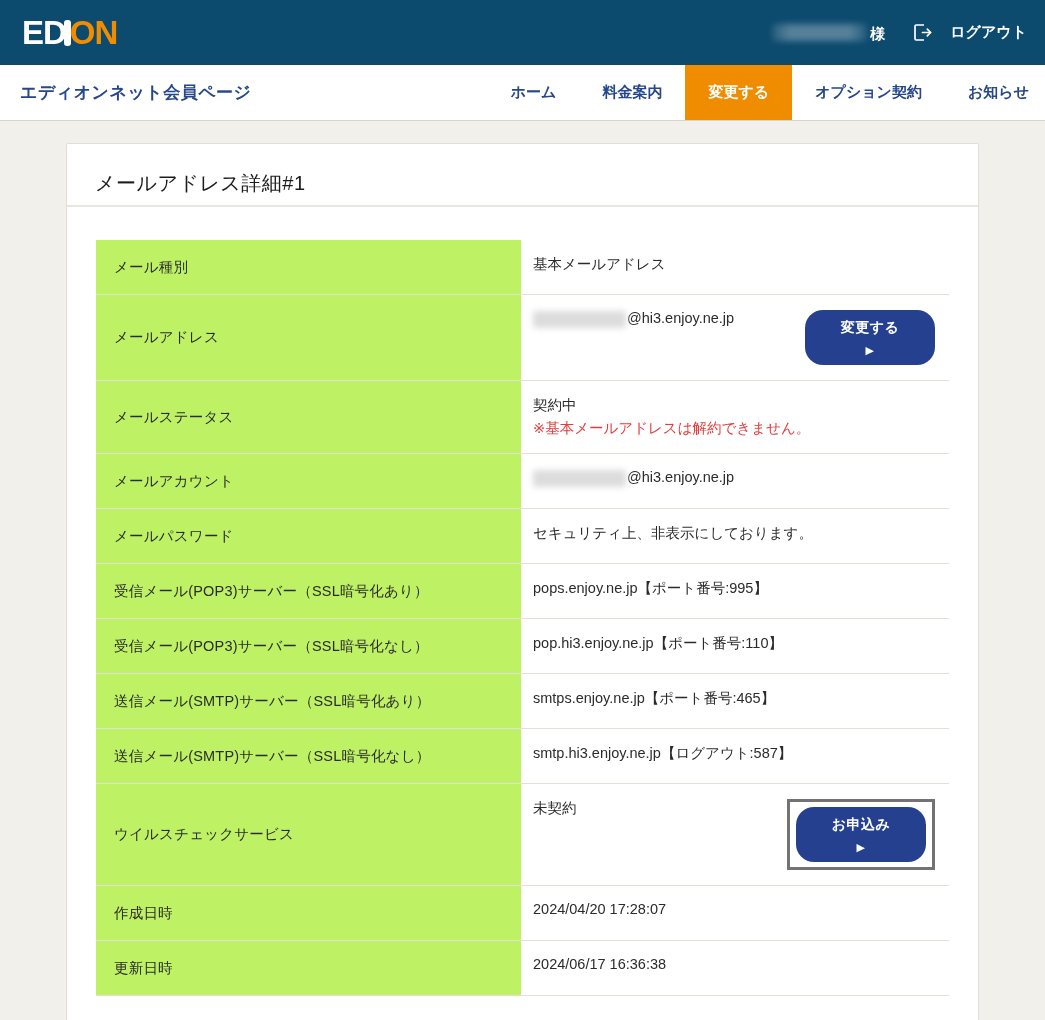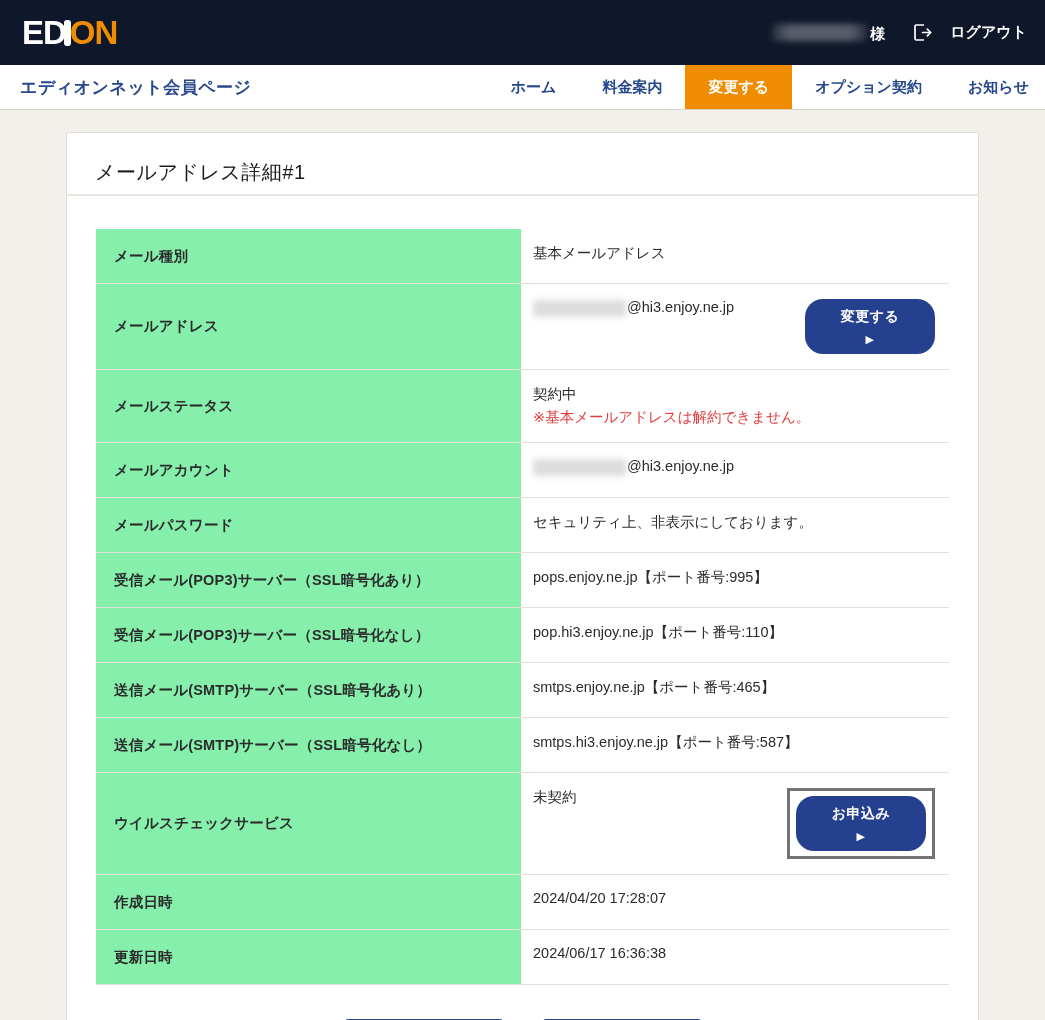--- a/index.html
+++ b/index.html
@@ -14,21 +14,21 @@
     font-family: "Liberation Sans", "DejaVu Sans", sans-serif;
     background: #f2f0eb;
     color: #222;
     -webkit-font-smoothing: antialiased;
   }
 
   
   .topbar {
     position: relative;
     height: 65px;
-    background: #0f172a;
+    background: #0c4a6e;
     display: flex;
     align-items: center;
     padding: 0 18px 0 22px;
   }
   .logo {
     font-size: 33px;
     font-weight: bold;
     letter-spacing: -1px;
     line-height: 1;
     display: flex;
@@ -81,21 +81,21 @@
     color: #ffffff;
     font-size: 15px;
     font-weight: bold;
     cursor: pointer;
     text-decoration: none;
   }
   .logout svg { display: block; }
 
   
   .navbar {
-    height: 45px;
+    height: 56px;
     background: #ffffff;
     border-bottom: 1px solid #d8d4cc;
     display: flex;
     align-items: stretch;
     padding-left: 20px;
   }
   .site-title {
     display: flex;
     align-items: center;
     font-size: 17px;
@@ -150,25 +150,25 @@
   .detail-table {
     width: 853px;
     margin: 32px auto 0 auto;
     border-collapse: collapse;
     table-layout: fixed;
   }
   .detail-table tr { border-bottom: 1px solid #e4e0d8; }
   .detail-table tr:first-child { border-top: 1px solid #ffffff; }
   .detail-table th {
     width: 425px;
-    background: #86efac;
+    background: #bef264;
     text-align: left;
     vertical-align: middle;
     font-size: 14.5px;
-    font-weight: bold;
+    font-weight: normal;
     color: #2b2b2b;
     padding: 17px 10px 17px 18px;
     letter-spacing: .2px;
   }
   .detail-table td {
     background: #ffffff;
     vertical-align: middle;
     font-size: 14.5px;
     color: #2b2b2b;
     padding: 15px 14px 15px 12px;
@@ -361,21 +361,21 @@
             <td>
               <div class="val-row">
                 <div><span class="val-text">smtps.enjoy.ne.jp【ポート番号:465】</span></div>
               </div>
             </td>
           </tr>
           <tr>
             <th>送信メール(SMTP)サーバー（SSL暗号化なし）</th>
             <td>
               <div class="val-row">
-                <div><span class="val-text">smtps.hi3.enjoy.ne.jp【ポート番号:587】</span></div>
+                <div><span class="val-text">smtp.hi3.enjoy.ne.jp【ログアウト:587】</span></div>
               </div>
             </td>
           </tr>
           <tr>
             <th>ウイルスチェックサービス</th>
             <td>
               <div class="val-row">
                 <div><span class="val-text">未契約</span></div>
                 <div class="hl-wrap">
                   <button class="pill-btn">

